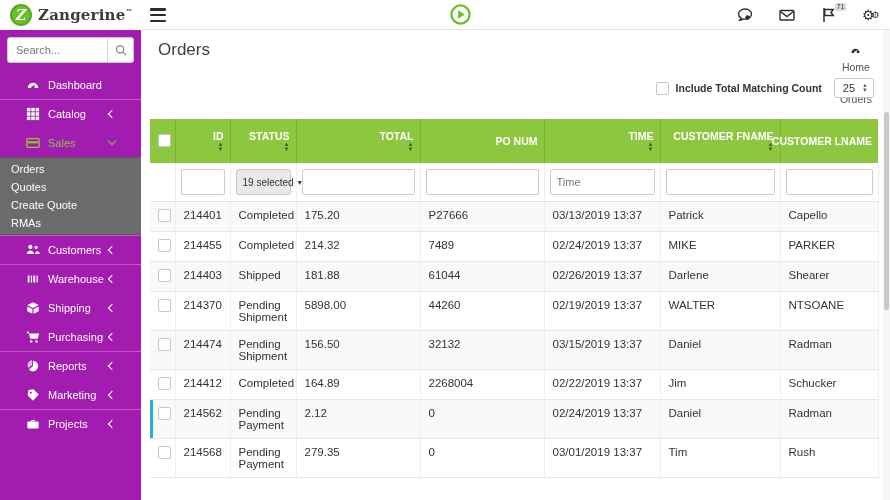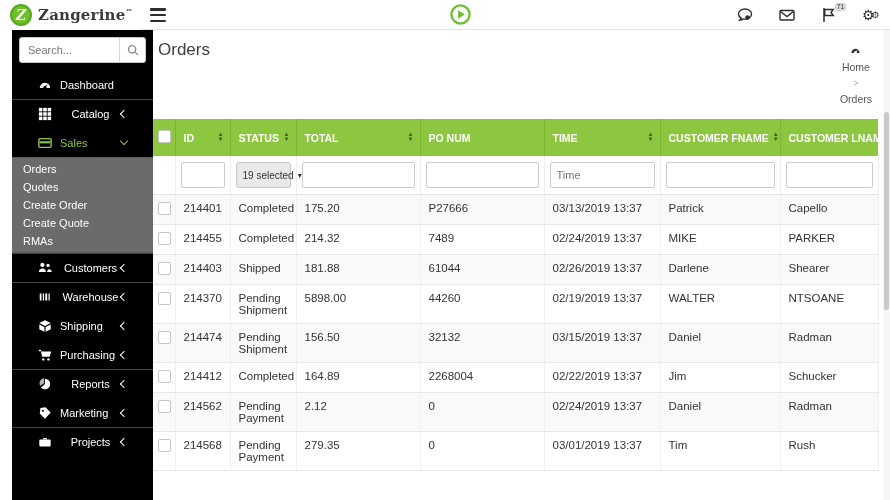--- a/index.html
+++ b/index.html
@@ -22,33 +22,33 @@
   .play-btn { position:absolute; left:450px; top:4px; width:21px; height:21px; cursor:pointer; }
   .topbar-icons { position:absolute; right:10px; top:0; height:30px; display:flex;
                   align-items:center; gap:24px; }
   .tb-icon { position:relative; width:18px; height:18px; cursor:pointer; color:#2d2d2d; }
   .gears { font-size:14px; color:#2d2d2d; line-height:18px; }
   .gears .small-gear { font-size:9px; vertical-align:top; margin-left:-3px; }
   .flag-badge { position:absolute; top:-3px; right:-8px; background:#d9d9d9; color:#333;
                 font-size:6.5px; padding:0 2px; border-radius:2px; line-height:8px; }
 
   
-  .sidebar { position:absolute; left:0; top:30px; bottom:0; width:141px; background:#000000;
-             overflow:hidden; z-index:20;margin-left:12px; }
+  .sidebar { position:absolute; left:0; top:30px; bottom:0; width:141px; background:#a21caf;
+             overflow:hidden; z-index:20; }
   .search-wrap { display:flex; margin:7px; height:26px; border:1px solid #c9c9c9;
                  border-radius:3px; overflow:hidden; background:#fff; }
   .search-wrap input { flex:1; border:0; outline:none; padding:0 8px; font-size:11px;
                        color:#333; min-width:0; }
   .search-btn { width:26px; background:#fff; border:0; border-left:1px solid #d5d5d5;
                 display:flex; align-items:center; justify-content:center; cursor:pointer; }
   .side-item { height:29px; display:flex; align-items:center; padding:0 26px; color:#fff;
                font-size:11px; cursor:pointer; }
   .side-item .sicon { width:14px; height:14px; margin-right:8px; flex:0 0 14px; }
   .side-item .slabel { flex:1; white-space:nowrap; }
-  .group-start { border-top:1px solid rgba(255,255,255,.28);text-align:center; }
+  .group-start { border-top:1px solid rgba(255,255,255,.28); }
   .side-item.active { color:#8dc63f; }
   .side-item.active .sicon { fill:#8dc63f; }
   .chev { width:6px; height:6px; border-right:1.6px solid currentColor;
           border-bottom:1.6px solid currentColor; display:inline-block; }
   .chev-left { transform:rotate(135deg); }
   .chev-down { transform:rotate(45deg); margin-top:-3px; }
   .submenu { background:#6b6b6b; border-top:1px solid rgba(0,0,0,.15);
              border-bottom:1px solid rgba(0,0,0,.15); padding:2px 0; }
   .sub-item { height:18px; line-height:18px; padding:0 11px; color:#fff; font-size:11px;
               cursor:pointer; white-space:nowrap; }
@@ -73,21 +73,21 @@
   
   .table-wrap { position:absolute; left:9px; top:89px; width:728px; }
   table { border-collapse:collapse; table-layout:fixed; width:728px; }
   col.c-check{width:25px} col.c-id{width:55px} col.c-status{width:66px}
   col.c-total{width:124px} col.c-po{width:124px} col.c-time{width:116px}
   col.c-fname{width:120px} col.c-lname{width:98px}
   thead th { background:#8dc63f; color:#fff; font-size:10.5px; font-weight:bold;
              text-align:left; padding:11px 6px 11px 8px; border-right:1px solid #7db32f;
              cursor:pointer; white-space:nowrap; }
   thead th:last-child { border-right:0; }
-  .th-inner { display:flex; align-items:flex-start; justify-content:space-between; }
+  .th-inner { display:flex; align-items:flex-end; justify-content:space-between;flex-direction:column; }
   .sort { display:flex; flex-direction:column; font-size:6px; line-height:5px;
           color:rgba(0,0,0,.55); margin-left:4px; }
   .filter-row td { background:#fff; padding:6px 5px; border-bottom:1px solid #e2e2e2;
                    border-right:1px solid #efefef; }
   .filter-row input { width:100%; height:26px; border:1px solid #ccc; border-radius:2px;
                       padding:0 6px; font-size:11px; color:#333; outline:none; }
   .status-filter { height:26px; background:#e9e9e9; border:1px solid #c6c6c6; border-radius:3px;
                    font-size:10px; color:#333; padding:0 6px; display:flex; align-items:center;
                    gap:4px; cursor:pointer; white-space:nowrap; }
   tbody td { font-size:11.5px; color:#333; padding:7px 8px; border-bottom:1px solid #e7e7e7;
@@ -184,21 +184,20 @@
         <rect x="1" y="3" width="14" height="10" rx="1.2" fill="none" stroke="#8dc63f" stroke-width="1.6"></rect>
         <rect x="2" y="6" width="12" height="2.4"></rect>
       </svg>
     <span class="slabel">Sales</span>
     <span class="chev chev-down"></span>
   </div>
 
   <div class="submenu">
     <div class="sub-item">Orders</div>
     <div class="sub-item">Quotes</div>
-    <div class="sub-item">Create Order</div>
     <div class="sub-item">Create Quote</div>
     <div class="sub-item">RMAs</div>
   </div>
 
   <div class="side-item group-start">
     <svg class="sicon" viewBox="0 0 16 16" fill="#fff">
         <circle cx="5" cy="4.5" r="2.4"></circle>
         <path d="M1 12.5c0-2.4 1.8-4 4-4s4 1.6 4 4z"></path>
         <circle cx="11.5" cy="5" r="1.9"></circle>
         <path d="M10.3 12.5c.2-1.9 1.2-3.2 2.7-3.2 1.3 0 2.4 1.2 2.7 3.2z"></path>
@@ -271,20 +270,31 @@
 
   <div class="breadcrumb">
     <svg width="11" height="11" viewBox="0 0 16 16" fill="#333">
         <path d="M2 11.5a6 6 0 1 1 12 0H10a2 2 0 0 0-.6-1.4l2-3.1-3.1 2A2 2 0 0 0 6 11.5z"></path>
       </svg>
     <span class="bc-link">Home</span>
     <span class="sep">&gt;</span>
     <span>Orders</span>
   </div>
 
+  <div class="controls">
+    <span class="checkbox"></span>
+    <span class="inc-label">Include Total Matching Count</span>
+    <div class="page-size">
+      <span>25</span>
+      <span class="stepper">
+          <span>▲</span>
+          <span>▼</span>
+        </span>
+    </div>
+  </div>
 
   <div class="table-wrap">
     <table>
       <colgroup>
         <col class="c-check">
           <col class="c-id">
           <col class="c-status">
           <col class="c-total">
         <col class="c-po">
           <col class="c-time">

